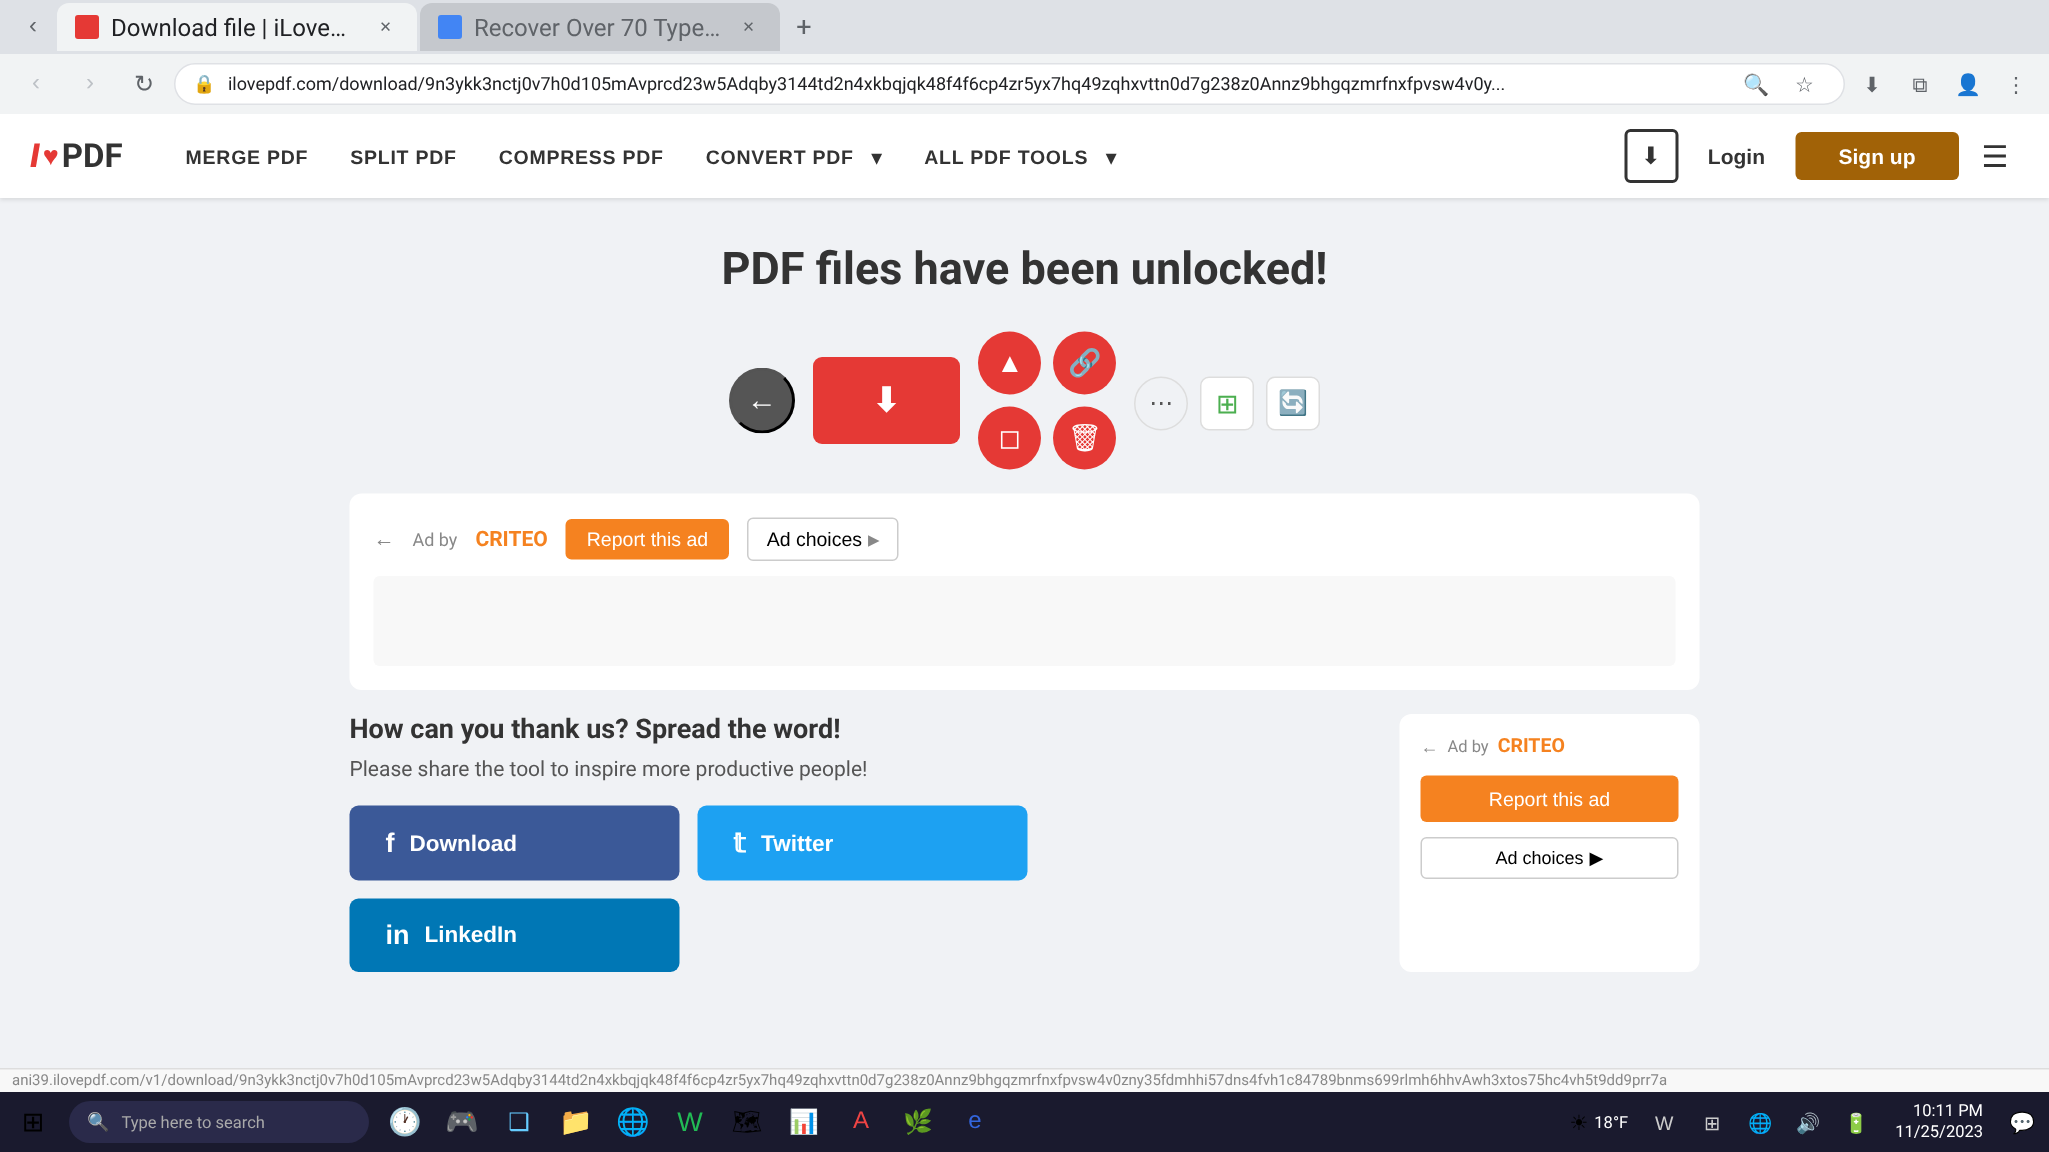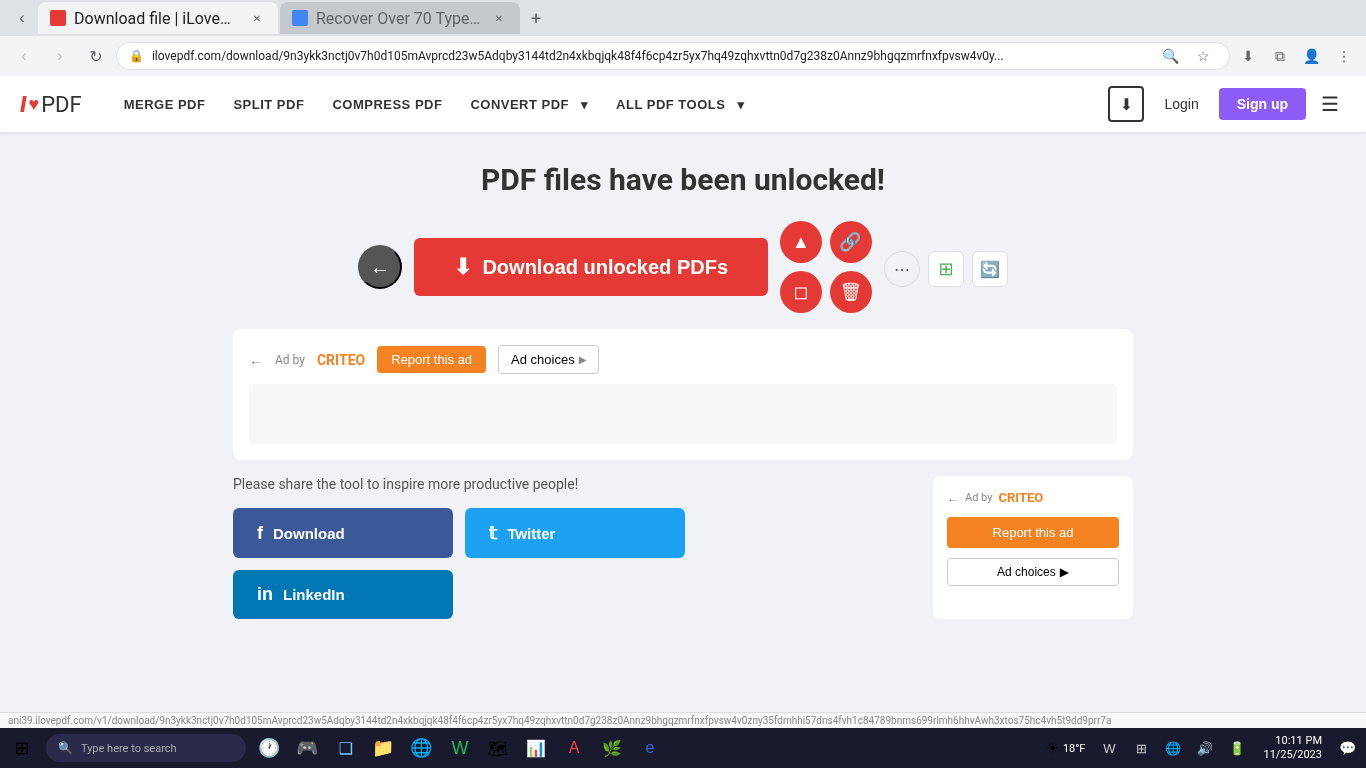--- a/index.html
+++ b/index.html
@@ -28,28 +28,28 @@
     .addr-icon-btn { width: 28px; height: 28px; border-radius: 50%; display: flex; align-items: center; justify-content: center; cursor: pointer; color: #5f6368; font-size: 14px; border: none; background: none; }
 
     
     .page-content { background: #f0f2f5; width: 100%; height: calc(768px - 76px - 40px); overflow-y: auto; }
 
     
     .ilovepdf-header { background: #fff; padding: 0 20px; display: flex; align-items: center; height: 56px; box-shadow: 0 1px 3px rgba(0,0,0,0.1); }
     .logo-container { display: flex; align-items: center; margin-right: 30px; }
     .logo-i { font-size: 22px; font-weight: 900; color: #e53935; font-style: italic; }
     .logo-heart { color: #e53935; font-size: 18px; margin: 0 2px; }
-    .logo-pdf { font-size: 22px; font-weight: 400; color: #333; }
+    .logo-pdf { font-size: 22px; font-weight: 700; color: #333; }
     .header-nav { display: flex; align-items: center; gap: 4px; flex: 1; }
     .nav-item { padding: 8px 12px; font-size: 13px; font-weight: 600; color: #333; cursor: pointer; border: none; background: none; letter-spacing: 0.5px; }
     .nav-item-dropdown { display: flex; align-items: center; gap: 12px; }
     .header-actions { display: flex; align-items: center; gap: 8px; }
     .download-btn-icon { width: 36px; height: 36px; border-radius: 4px; background: none; border: 2px solid #333; display: flex; align-items: center; justify-content: center; cursor: pointer; color: #333; font-size: 16px; }
-    .login-btn { background: none; border: none; font-size: 14px; font-weight: 400; color: #333; cursor: pointer; padding: 6px 12px; }
-    .signup-btn { background: #8b5cf6; color: #fff; border: none; border-radius: 4px; padding: 8px 18px; font-size: 14px; font-weight: 600; cursor: pointer; }
+    .login-btn { background: none; border: none; font-size: 14px; font-weight: 700; color: #333; cursor: pointer; padding: 6px 12px; }
+    .signup-btn { background: #a16207; color: #fff; border: none; border-radius: 4px; padding: 8px 29px; font-size: 14px; font-weight: 600; cursor: pointer; }
     .menu-btn { width: 32px; height: 32px; background: none; border: none; cursor: pointer; color: #333; font-size: 20px; display: flex; align-items: center; justify-content: center; }
 
     
     .main-area { padding: 30px 20px 20px; display: flex; flex-direction: column; align-items: center; }
     .success-title { font-size: 30px; font-weight: 700; color: #333; margin-bottom: 24px; }
 
     
     .download-section { display: flex; align-items: center; gap: 12px; margin-bottom: 16px; }
     .back-btn { width: 44px; height: 44px; background: #555; border-radius: 50%; display: flex; align-items: center; justify-content: center; cursor: pointer; color: #fff; font-size: 20px; }
     .download-pdf-btn { background: #e53935; color: #fff; border: none; border-radius: 6px; padding: 16px 40px; font-size: 20px; font-weight: 700; cursor: pointer; display: flex; align-items: center; gap: 10px; }
@@ -201,21 +201,20 @@
 
   <div class="main-area">
 
     <h1 class="success-title">PDF files have been unlocked!</h1>
 
     <div class="download-section">
       <button class="back-btn">←</button>
 
       <button class="download-pdf-btn">
         <span class="download-icon">⬇</span>
-        <span>Download unlocked PDFs</span>
       </button>
 
       <div class="action-btns">
         <div class="action-row">
           <button class="action-btn-circle btn-googledrive" title="Save to Google Drive">
             <span>▲</span>
           </button>
           <button class="action-btn-circle btn-link" title="Copy link">
             <span>🔗</span>
           </button>
@@ -250,20 +249,21 @@
         <button class="ad-choices-btn">
           <span>Ad choices</span>
           <span class="ad-arrow">▶</span>
         </button>
       </div>
       <div class="ad-content-area"></div>
     </div>
 
     <div class="share-section">
       <div class="share-left">
+        <h2 class="share-title">How can you thank us? Spread the word!</h2>
         <p class="share-subtitle">Please share the tool to inspire more productive people!</p>
 
         <div class="social-btns">
           <button class="social-btn facebook-btn">
             <span class="social-icon">f</span>
             <span>Download</span>
           </button>
           <button class="social-btn twitter-btn">
             <span class="social-icon">𝕥</span>
             <span>Twitter</span>

